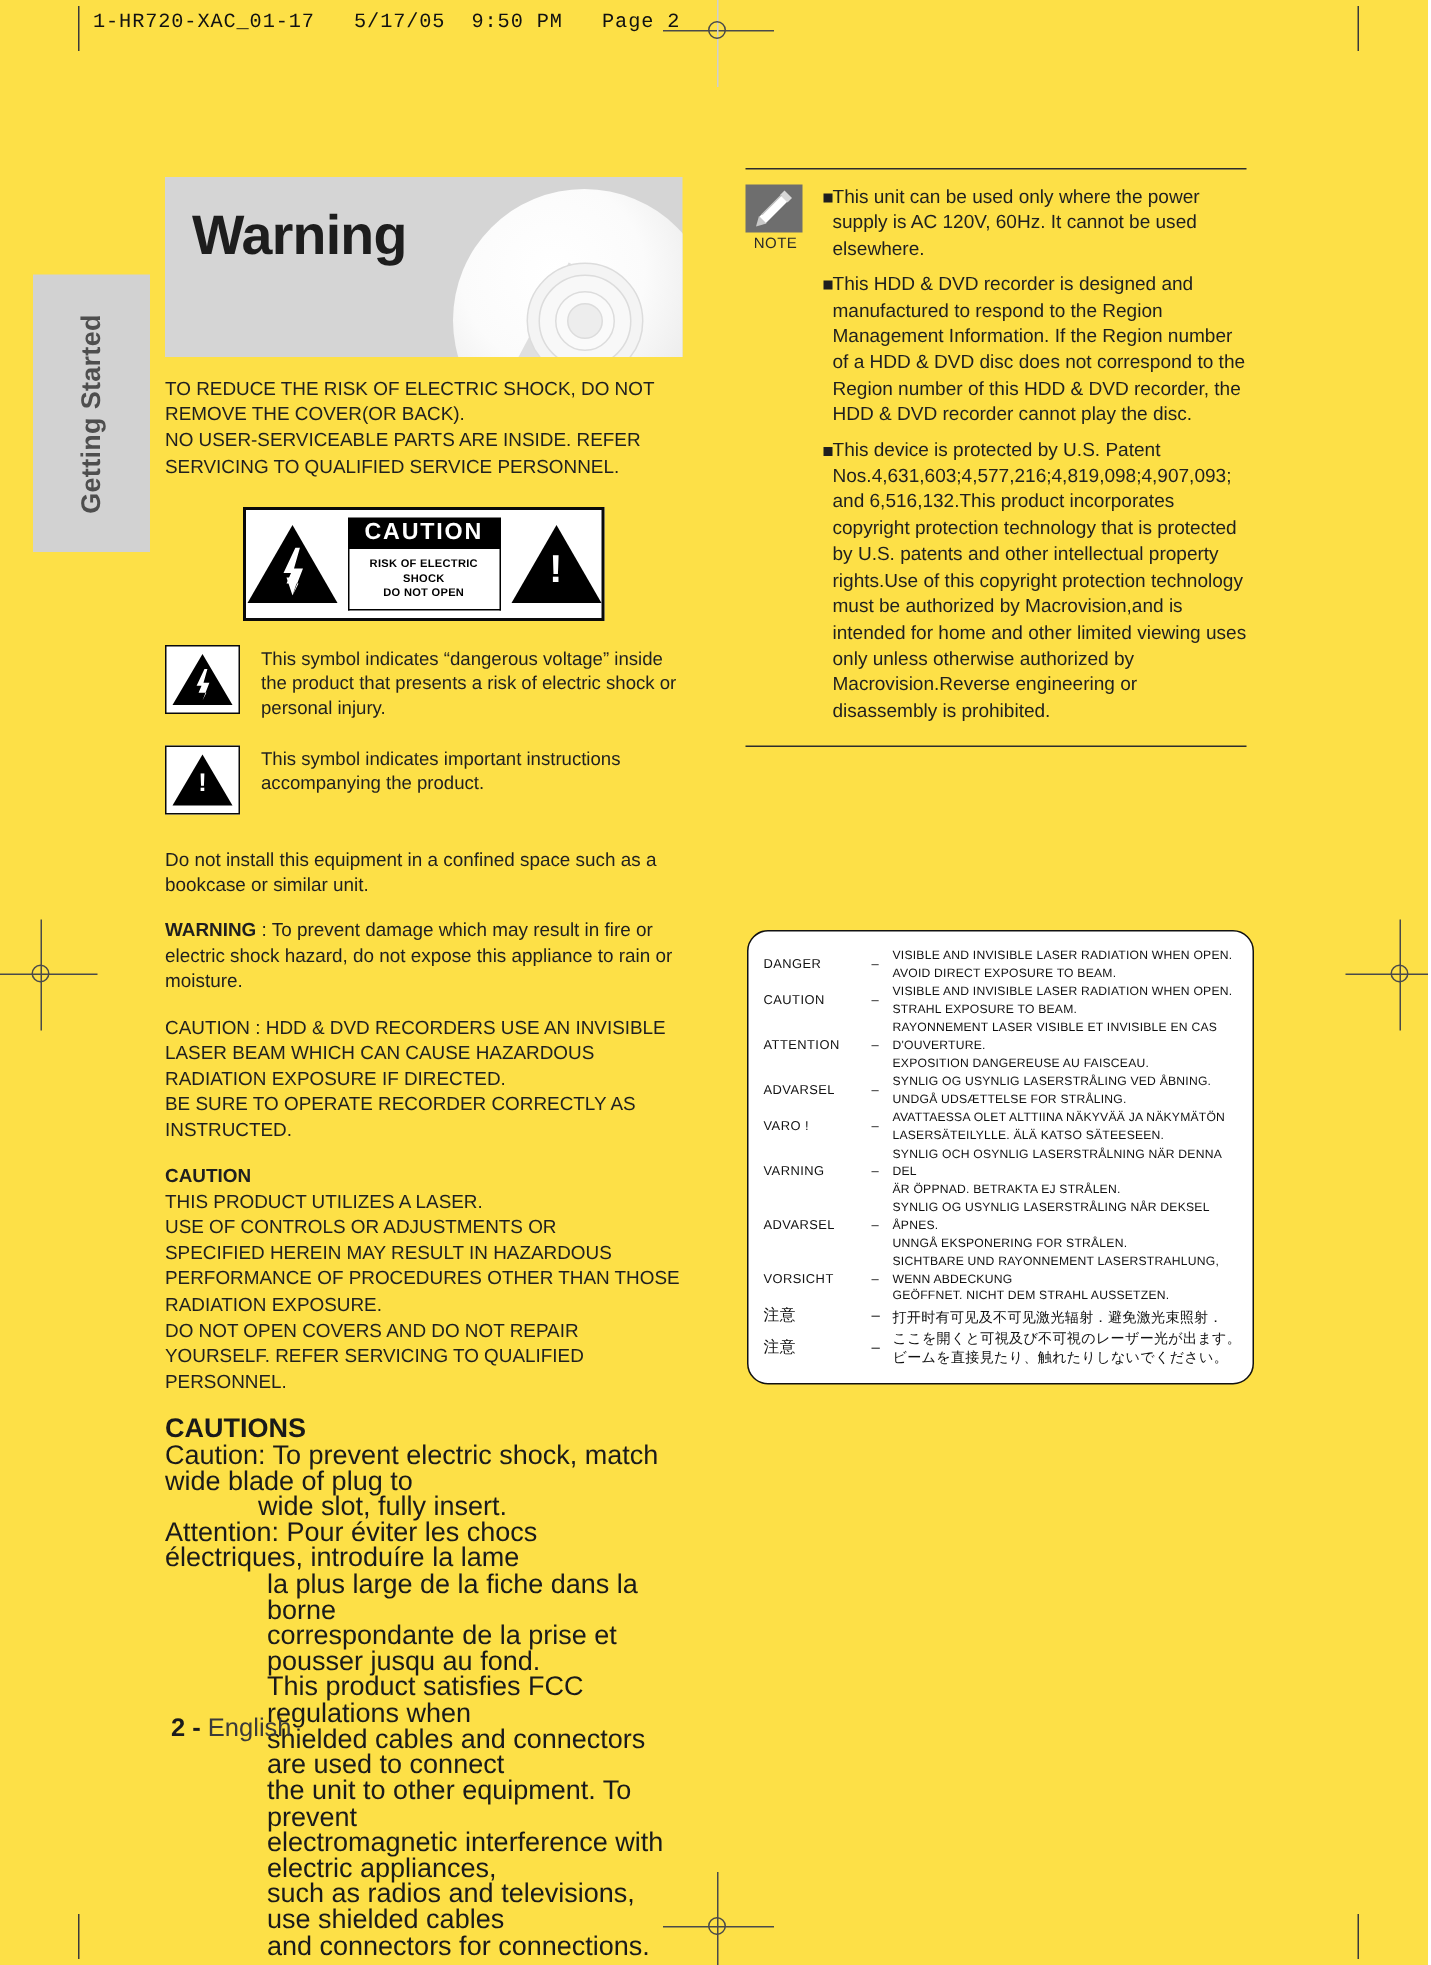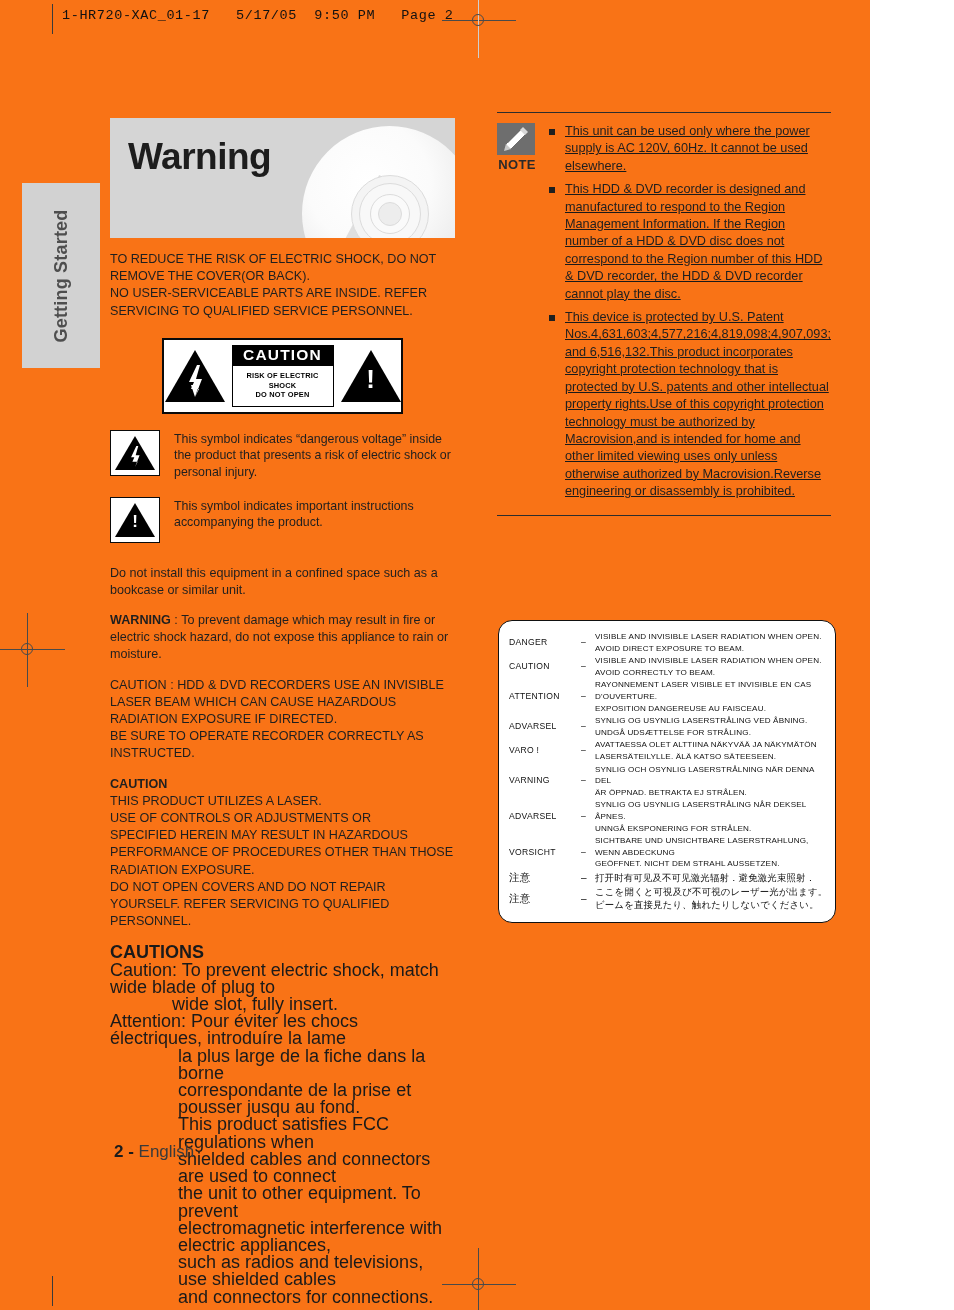--- a/index.html
+++ b/index.html
@@ -6,23 +6,23 @@
     margin: 0;
     padding: 0;
     background: #ffffff;
   }
   body {
     font-family: "Liberation Sans", sans-serif;
     color: #1a1a1a;
   }
   #page {
     position: relative;
-    width: 870px;
+    width: 952px;
     height: 1310px;
-    background: #f97316;
+    background: #fde047;
     overflow: hidden;
   }
 
   
   .crop-line {
     position: absolute;
     background: #3a3a3a;
   }
   .reg-mark {
     position: absolute;
@@ -320,34 +320,32 @@
     background: #6e6e6e;
     position: relative;
     overflow: hidden;
   }
   .note-icon svg {
     position: absolute;
     left: 5px;
     top: 3px;
   }
   .note-label {
-    font-size: 13px;
-    font-weight: bold;
+    font-size: 10px;
+    font-weight: normal;
     letter-spacing: 0.3px;
     color: #2a2a2a;
     margin-top: 2px;
   }
   .note-list {
     flex: 1 1 auto;
   }
   .note-item {
     display: flex;
-    gap: 10px;
     margin-bottom: 6px;
-    text-decoration: underline;
   }
   .note-bullet {
     flex: 0 0 auto;
     width: 6px;
     height: 6px;
     background: #1f1f1f;
     margin-top: 6px;
   }
   .note-text {
     flex: 1 1 auto;
@@ -612,21 +610,21 @@
           <div class="laser-text">
             <div>VISIBLE AND INVISIBLE LASER RADIATION WHEN OPEN.</div>
             <div>AVOID DIRECT EXPOSURE TO BEAM.</div>
           </div>
         </div>
         <div class="laser-row">
           <div class="laser-lang">CAUTION</div>
           <div class="laser-dash">–</div>
           <div class="laser-text">
             <div>VISIBLE AND INVISIBLE LASER RADIATION WHEN OPEN.</div>
-            <div>AVOID CORRECTLY TO BEAM.</div>
+            <div>STRAHL EXPOSURE TO BEAM.</div>
           </div>
         </div>
         <div class="laser-row">
           <div class="laser-lang">ATTENTION</div>
           <div class="laser-dash">–</div>
           <div class="laser-text">
             <div>RAYONNEMENT LASER VISIBLE ET INVISIBLE EN CAS D'OUVERTURE.</div>
             <div>EXPOSITION DANGEREUSE AU FAISCEAU.</div>
           </div>
         </div>
@@ -659,21 +657,21 @@
           <div class="laser-dash">–</div>
           <div class="laser-text">
             <div>SYNLIG OG USYNLIG LASERSTRÅLING NÅR DEKSEL ÅPNES.</div>
             <div>UNNGÅ EKSPONERING FOR STRÅLEN.</div>
           </div>
         </div>
         <div class="laser-row">
           <div class="laser-lang">VORSICHT</div>
           <div class="laser-dash">–</div>
           <div class="laser-text">
-            <div>SICHTBARE UND UNSICHTBARE LASERSTRAHLUNG, WENN ABDECKUNG</div>
+            <div>SICHTBARE UND RAYONNEMENT LASERSTRAHLUNG, WENN ABDECKUNG</div>
             <div>GEÖFFNET. NICHT DEM STRAHL AUSSETZEN.</div>
           </div>
         </div>
         <div class="laser-row">
           <div class="laser-lang cjk">注意</div>
           <div class="laser-dash cjk">–</div>
           <div class="laser-text cjk">
             <div>打开时有可见及不可见激光辐射．避免激光束照射．</div>
           </div>
         </div>

